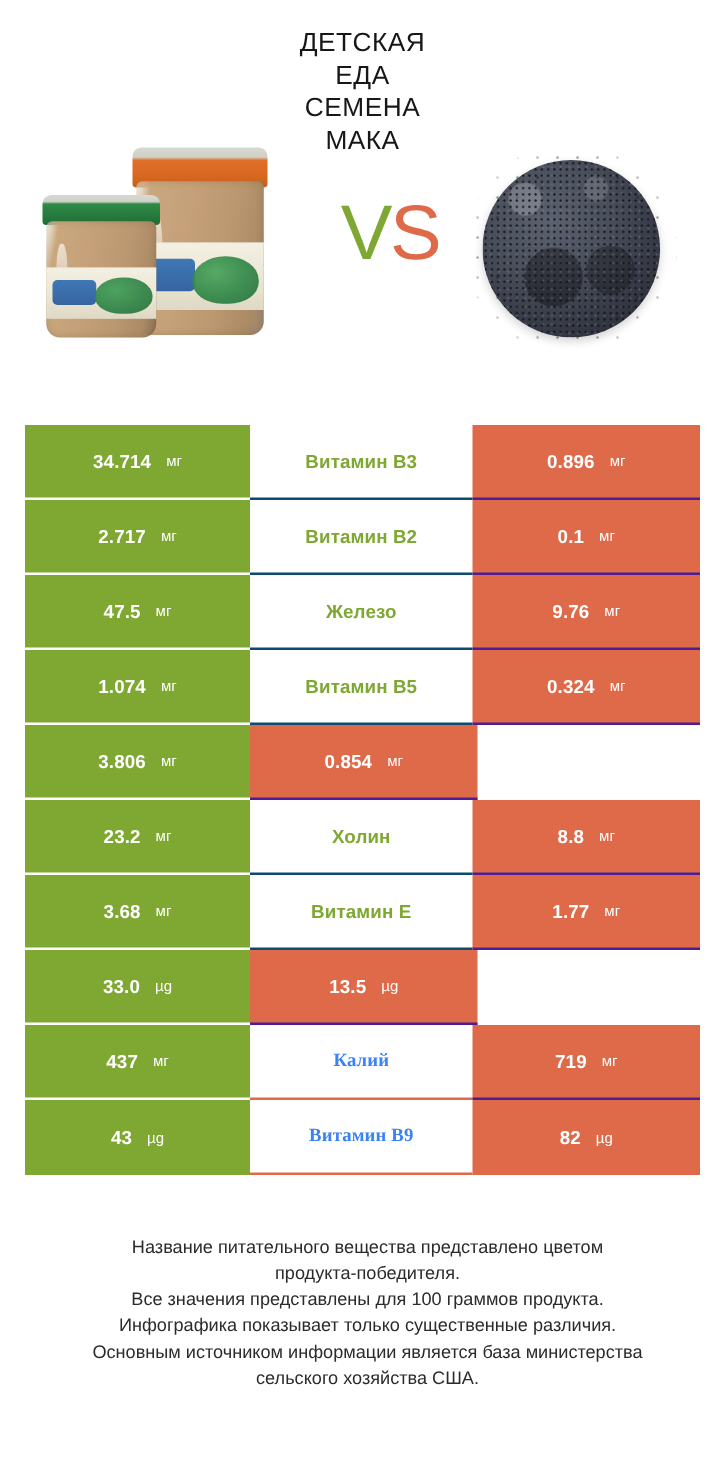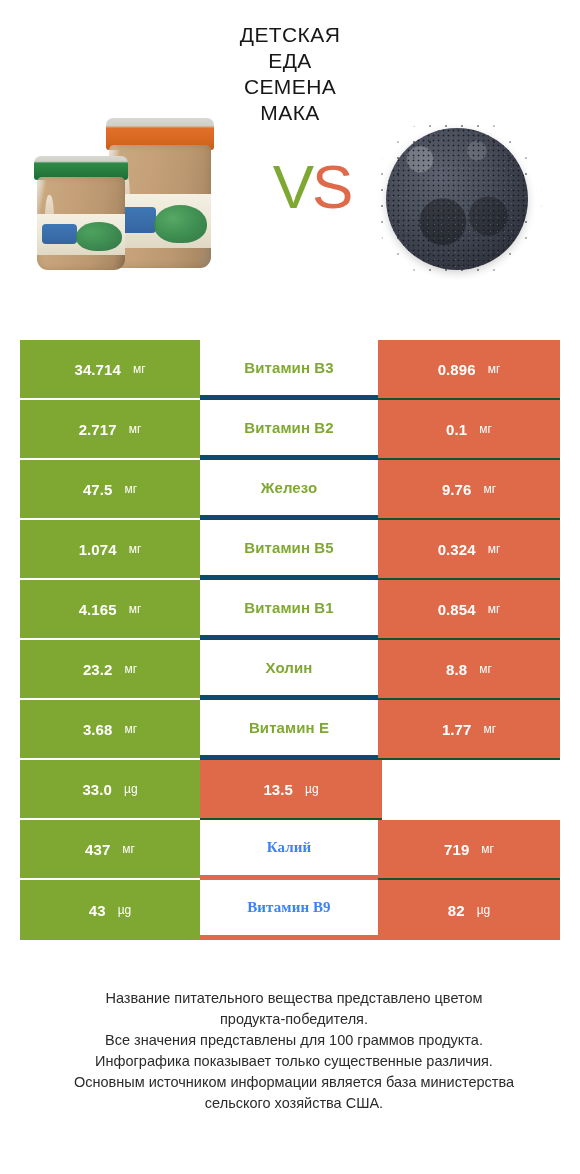--- a/index.html
+++ b/index.html
@@ -195,29 +195,29 @@
   .cell-left {
     width: 180px;
     background: #7FA832;
     color: #ffffff;
     border-bottom: 2px solid #ffffff;
   }
   .cell-right {
     width: 182px;
     background: #DF6A4A;
     color: #ffffff;
-    border-bottom: 2px solid #14532d;
+    border-bottom: 2px solid #4c1d95;
   }
   .row:last-child .cell-left,
   .row:last-child .cell-right { border-bottom: none; }
 
   .cell-mid {
     width: 178px;
     background: #ffffff;
-    border-bottom: 5px solid #0c4a6e;
+    border-bottom: 2px solid #0c4a6e;
   }
   .row.win-right .cell-mid { border-bottom-color: #DF6A4A; }
 
   .val-num {
     font-size: 15px;
     font-weight: 700;
     letter-spacing: 0.1px;
   }
   .val-unit {
     font-size: 12px;
@@ -343,25 +343,22 @@
         <div class="cell cell-mid">
           <span class="nutrient">Витамин B5</span>
         </div>
         <div class="cell cell-right">
           <span class="val-num">0.324</span>
           <span class="val-unit">мг</span>
         </div>
       </div>
       <div class="row win-left">
         <div class="cell cell-left">
-          <span class="val-num">4.165</span>
-          <span class="val-unit">мг</span>
-        </div>
-        <div class="cell cell-mid">
-          <span class="nutrient">Витамин B1</span>
+          <span class="val-num">3.806</span>
+          <span class="val-unit">мг</span>
         </div>
         <div class="cell cell-right">
           <span class="val-num">0.854</span>
           <span class="val-unit">мг</span>
         </div>
       </div>
       <div class="row win-left">
         <div class="cell cell-left">
           <span class="val-num">23.2</span>
           <span class="val-unit">мг</span>

